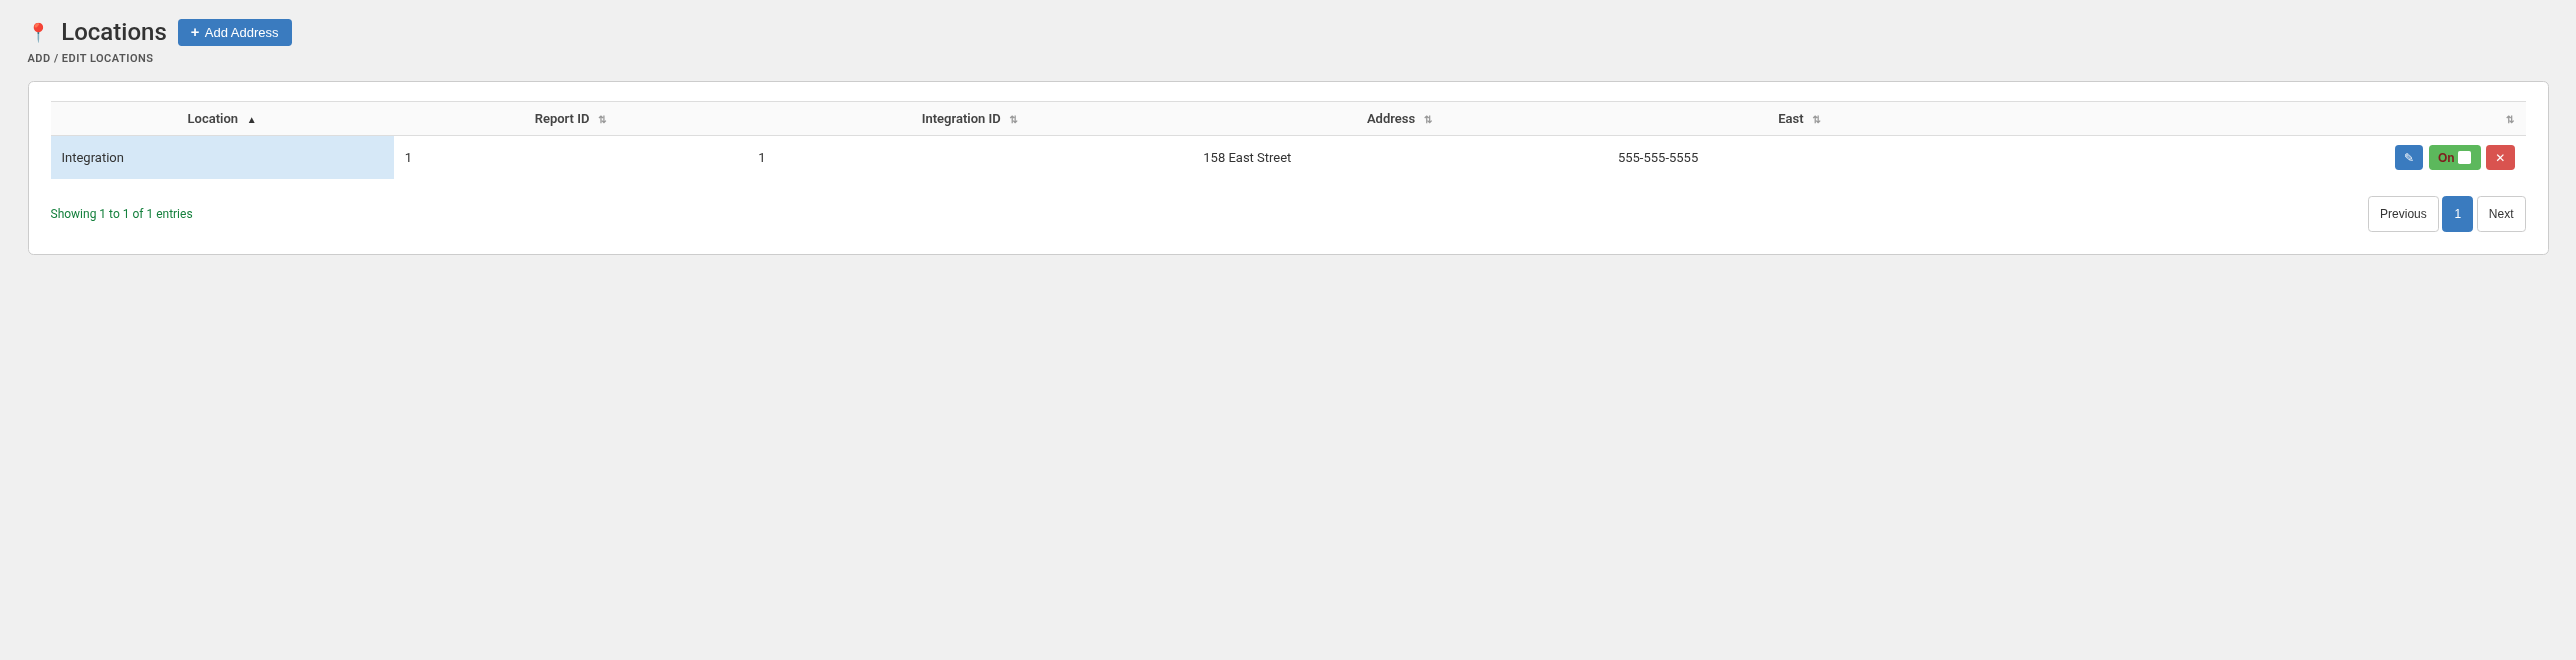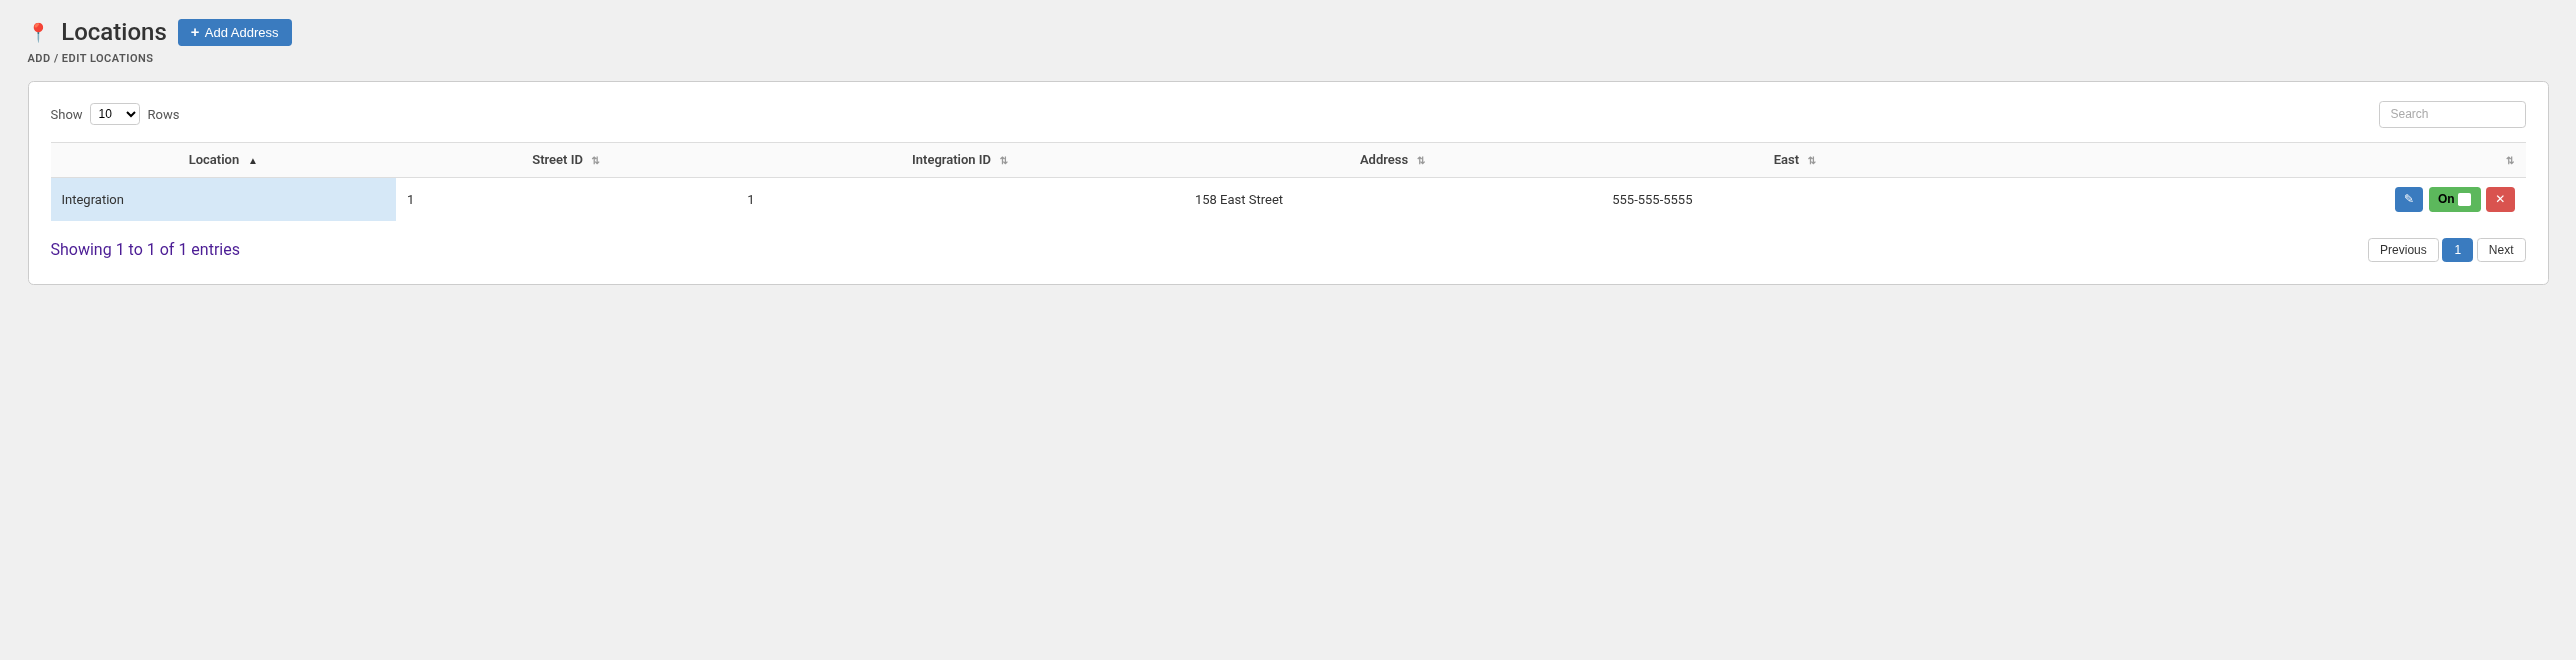--- a/index.html
+++ b/index.html
@@ -162,21 +162,21 @@
       border-radius: 3.7px;
       padding: 5.5px 9.2px;
       cursor: pointer;
       font-size: 12px;
     }
 
     .btn-toggle {
       display: flex;
       align-items: center;
       background: #5cb85c;
-      color: #000000;
+      color: #7f1d1d;
       border: none;
       border-radius: 3.7px;
       padding: 5.5px 9.2px;
       cursor: pointer;
       font-size: 12px;
       font-weight: 600;
       gap: 3.7px;
     }
 
     .toggle-switch {
@@ -198,35 +198,35 @@
     }
 
     .table-footer {
       display: flex;
       align-items: center;
       justify-content: space-between;
       margin-top: 16.5px;
     }
 
     .entries-info {
-      font-size: 16px;
-      color: #4c1d95;
+      font-size: 12px;
+      color: #15803d;
     }
 
     .pagination {
       display: flex;
       align-items: center;
       gap: 3.7px;
     }
 
     .pagination-btn {
       border: 0.9px solid #ccc;
       background: white;
       color: #333;
-      padding: 4px 11px;
+      padding: 10px 11px;
       border-radius: 3.7px;
       cursor: pointer;
       font-size: 12px;
     }
 
     .pagination-btn.active {
       background: #3a7bbf;
       color: white;
       border-color: #3a7bbf;
     }
@@ -239,44 +239,30 @@
   <span class="page-title">Locations</span>
   <button class="add-location-btn">
     <span class="plus-icon">+</span>
     <span>Add Address</span>
   </button>
 </div>
 
 <div class="sub-title">ADD / EDIT LOCATIONS</div>
 
 <div class="card">
-  <div class="table-controls">
-    <div class="show-rows">
-      <span>Show</span>
-      <select class="rows-select">
-        <option>10</option>
-        <option>5</option>
-        <option>25</option>
-        <option>50</option>
-        <option>100</option>
-      </select>
-      <span>Rows</span>
-    </div>
-    <input class="search-input" type="text" placeholder="Search" style="">
-  </div>
 
   <table>
     <thead>
       <tr>
         <th class="active-sort">
           <span>Location</span>
           <span class="sort-icon">▲</span>
         </th>
         <th>
-          <span>Street ID</span>
+          <span>Report ID</span>
           <span class="sort-icon">⇅</span>
         </th>
         <th>
           <span>Integration ID</span>
           <span class="sort-icon">⇅</span>
         </th>
         <th>
           <span>Address</span>
           <span class="sort-icon">⇅</span>
         </th>

